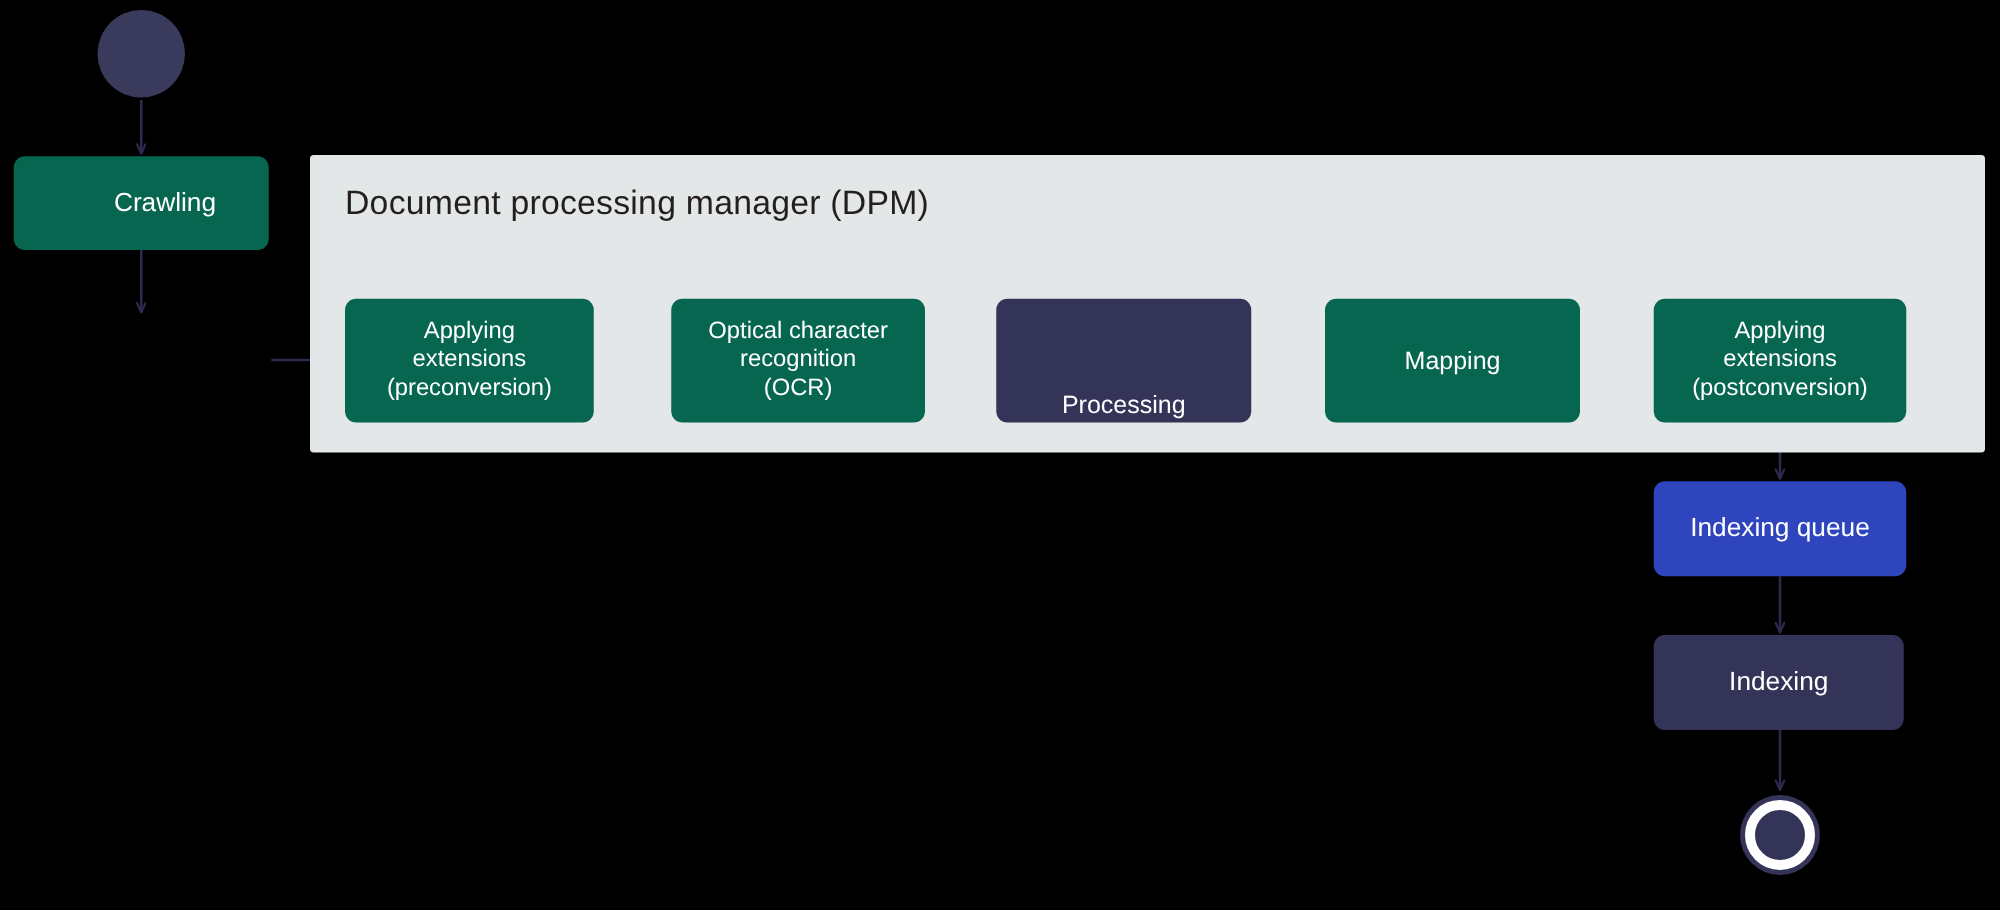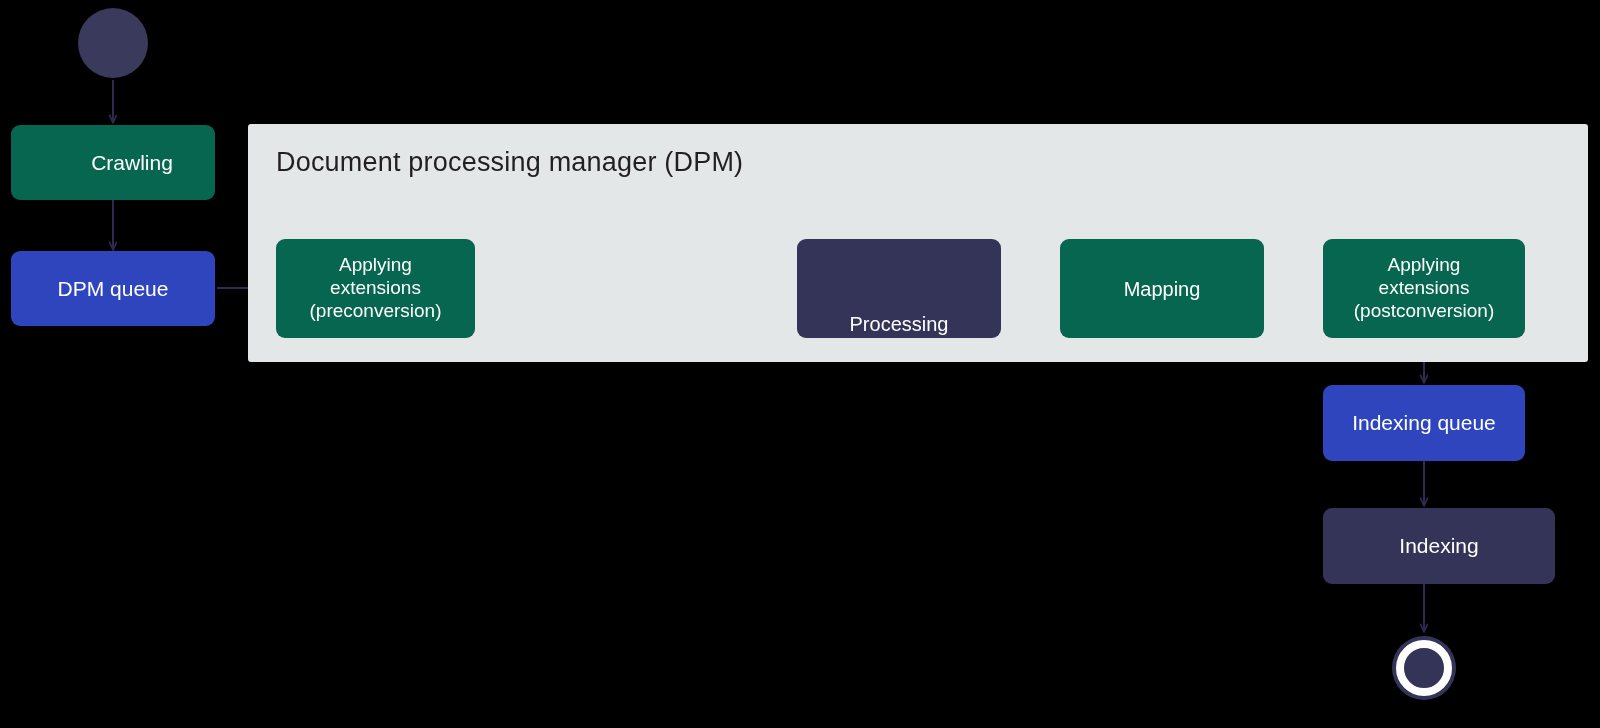--- a/index.html
+++ b/index.html
@@ -123,49 +123,51 @@
 
   <div class="start-circle" style="left:78px; top:8px; width:70px; height:70px;"></div>
 
   <div class="group-box" style="left:248px; top:124px; width:1340px; height:238px;"></div>
   <div class="group-title" style="left:276px; top:147px; font-size:27px;">Document processing manager (DPM)</div>
 
   <div class="node node-green" style="left:11px; top:125px; width:204px; height:75px; font-size:21px;padding-left:44px;">
     <span class="node-label">Crawling</span>
   </div>
 
-  <div class="node node-blue" style="left:11px; top:251px; width:204px; height:75px; font-size:21px;">
-    <span class="node-label">DPM queue</span>
-  </div>
 
   <div class="node node-green" style="left:276px; top:239px; width:199px; height:99px; font-size:19px;">
     <span class="node-label">Applying
 extensions
 (preconversion)</span>
   </div>
 
+  <div class="node node-green" style="left:537px; top:239px; width:203px; height:99px; font-size:19px;">
+    <span class="node-label">Optical character
+recognition
+(OCR)</span>
+  </div>
 
   <div class="node node-navy" style="left:797px; top:239px; width:204px; height:99px; font-size:20px;align-items:flex-end;">
     <span class="node-label">Processing</span>
   </div>
 
   <div class="node node-green" style="left:1060px; top:239px; width:204px; height:99px; font-size:20px;">
     <span class="node-label">Mapping</span>
   </div>
 
   <div class="node node-green" style="left:1323px; top:239px; width:202px; height:99px; font-size:19px;">
     <span class="node-label">Applying
 extensions
 (postconversion)</span>
   </div>
 
   <div class="node node-blue" style="left:1323px; top:385px; width:202px; height:76px; font-size:21px;">
     <span class="node-label">Indexing queue</span>
   </div>
 
-  <div class="node node-navy" style="left:1323px; top:508px; width:232px; height:76px; font-size:21px;">
+  <div class="node node-navy" style="left:1323px; top:508px; width:200px; height:76px; font-size:21px;">
     <span class="node-label">Indexing</span>
   </div>
 
   <div class="end-circle-outer" style="left:1392px; top:636px; width:64px; height:64px;"></div>
   <div class="end-circle" style="left:1396px; top:640px; width:56px; height:56px;"></div>
 
 </div>
 
 </body></html>

